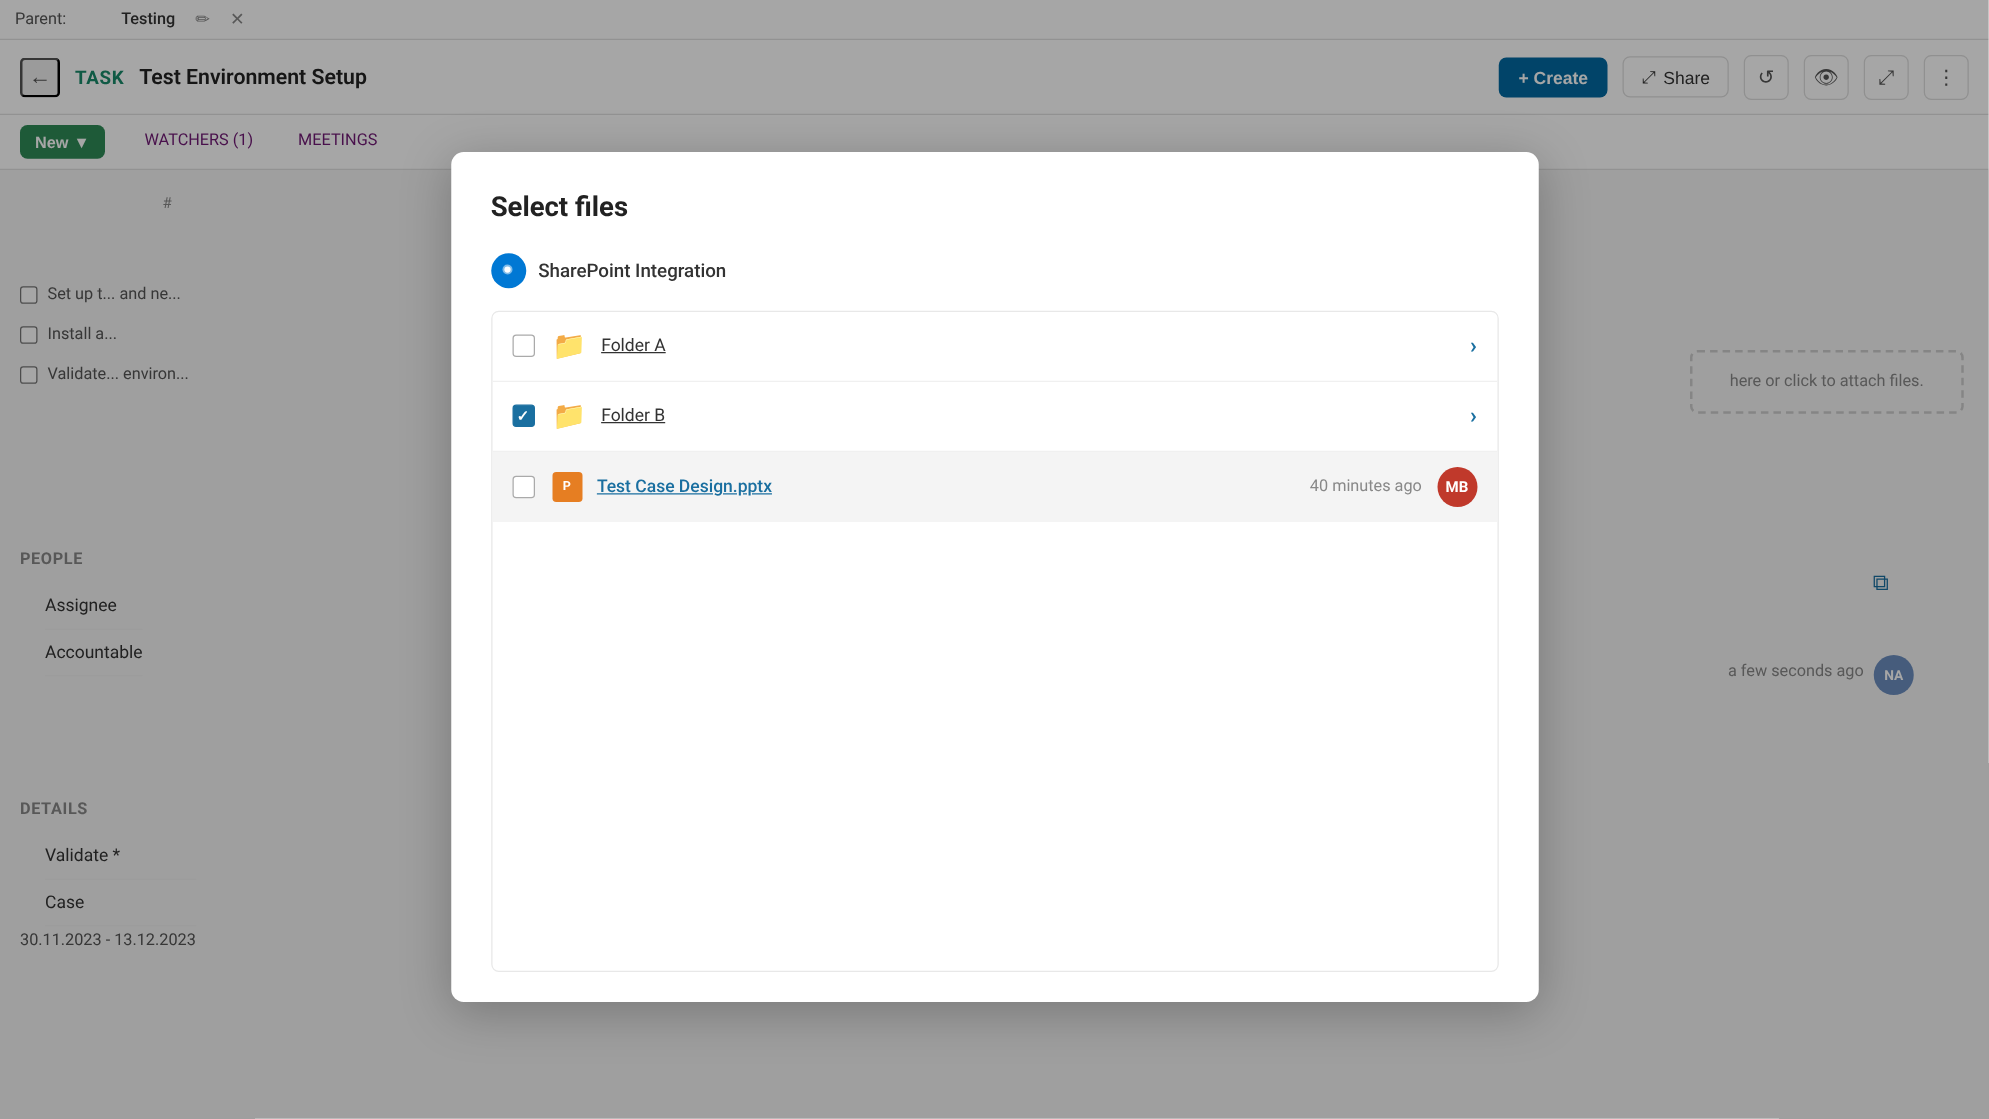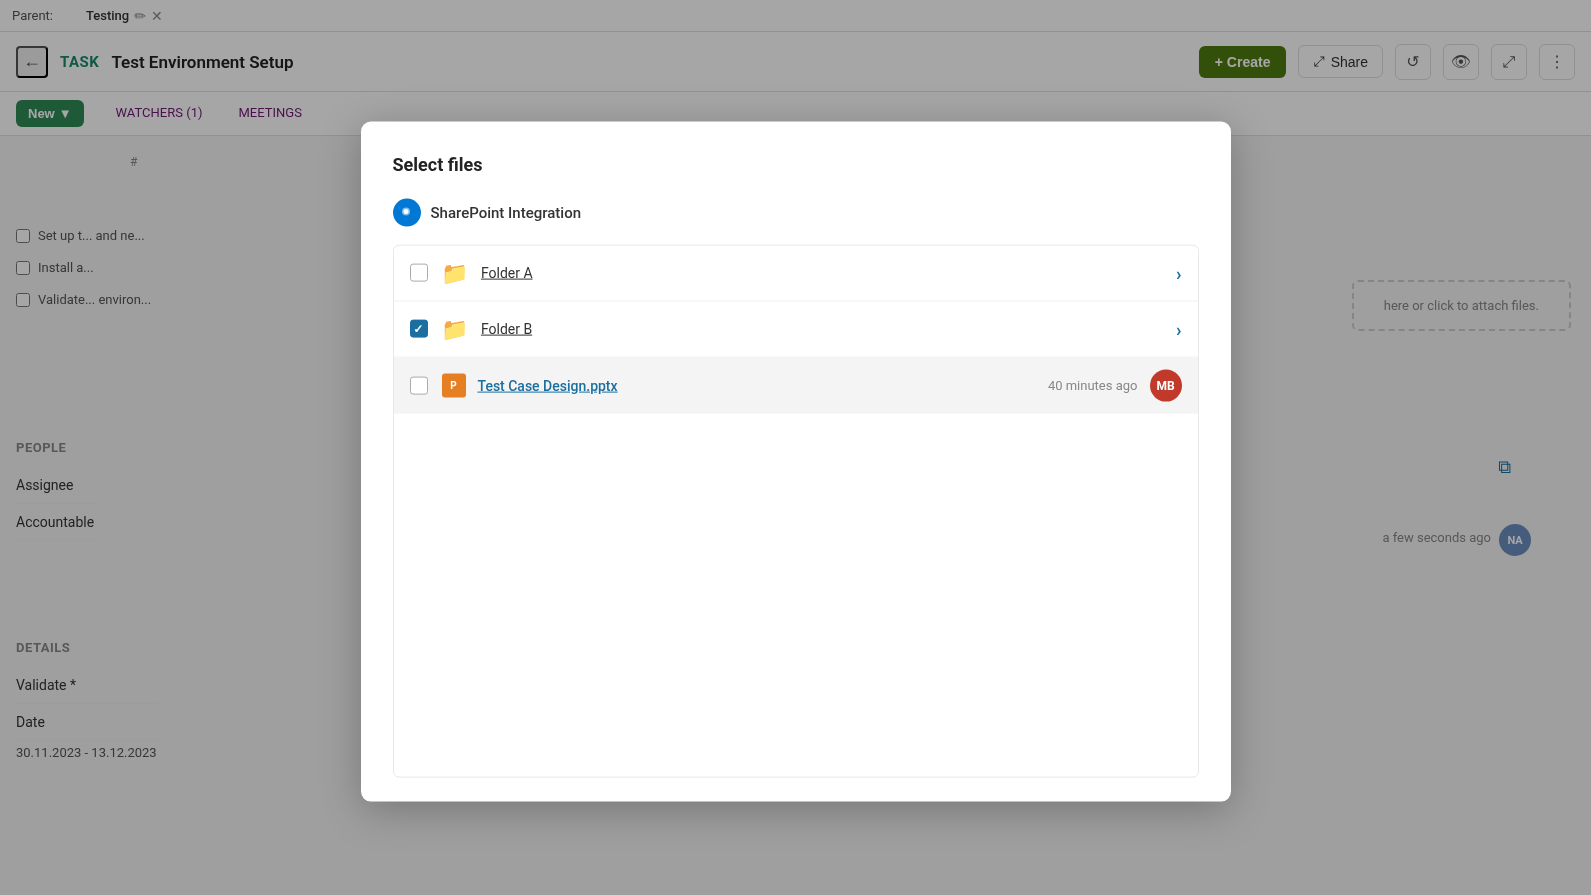--- a/index.html
+++ b/index.html
@@ -23,21 +23,21 @@
     
     .top-bar {
       position: absolute;
       top: 0; left: 0; right: 0;
       height: 32px;
       background: #fff;
       border-bottom: 1px solid #e0e0e0;
       display: flex;
       align-items: center;
       padding: 0 12px;
-      gap: 5px;
+      gap: 16px;
       font-size: 13px;
       color: #555;
     }
     .top-bar-parent { color: #555; }
     .top-bar-name { color: #333; font-weight: 500; margin-left: 28px; }
     .top-bar-icon { color: #888; cursor: pointer; font-size: 14px; }
 
     
     .header-bar {
       position: absolute;
@@ -62,21 +62,21 @@
       font-size: 15px;
       letter-spacing: 0.5px;
     }
     .header-title {
       font-size: 17px;
       font-weight: 600;
       color: #222;
     }
     .header-spacer { flex: 1; }
     .btn-create {
-      background: #4d7c0f;
+      background: #0369a1;
       color: #fff;
       border: none;
       border-radius: 6px;
       padding: 8px 16px;
       font-size: 14px;
       font-weight: 600;
       cursor: pointer;
       display: flex; align-items: center; gap: 6px;
     }
     .btn-share {
@@ -144,20 +144,21 @@
       text-transform: uppercase;
     }
 
     .field-row {
       display: flex;
       align-items: center;
       padding: 10px 0;
       border-bottom: 1px solid #f0f0f0;
       font-size: 14px;
       color: #333;
+      margin-left: 20px;
     }
 
     
     .overlay {
       position: absolute;
       top: 0; left: 0; right: 0; bottom: 0;
       background: rgba(0,0,0,0.35);
       z-index: 100;
     }
 
@@ -172,21 +173,21 @@
       background: #fff;
       border-radius: 10px;
       box-shadow: 0 8px 40px rgba(0,0,0,0.25);
       z-index: 200;
       display: flex;
       flex-direction: column;
       padding: 32px 32px 24px 32px;
     }
 
     .modal-title {
-      font-size: 18px;
+      font-size: 22px;
       font-weight: 700;
       color: #222;
       margin-bottom: 24px;
     }
 
     
     .sharepoint-header {
       display: flex;
       align-items: center;
       gap: 10px;
@@ -423,21 +424,21 @@
     <span>Accountable</span>
   </div>
 </div>
 
 <div style="position:absolute;top:640px;left:16px;">
   <div class="section-label">DETAILS</div>
   <div class="field-row">
     <span>Validate *</span>
   </div>
   <div class="field-row">
-    <span>Date</span>
+    <span>Case</span>
   </div>
   <div style="font-size:13px;color:#555;margin-top:4px;">30.11.2023 - 13.12.2023</div>
 </div>
 
 <div style="position:absolute;top:530px;right:100px;font-size:13px;color:#888;">a few seconds ago</div>
 
 <div style="position:absolute;top:524px;right:60px;width:32px;height:32px;border-radius:50%;background:#6c8ebf;display:flex;align-items:center;justify-content:center;font-size:11px;font-weight:700;color:#fff;">NA</div>
 
 <div style="position:absolute;top:456px;right:80px;font-size:18px;color:#1a6fa0;">⧉</div>
 

